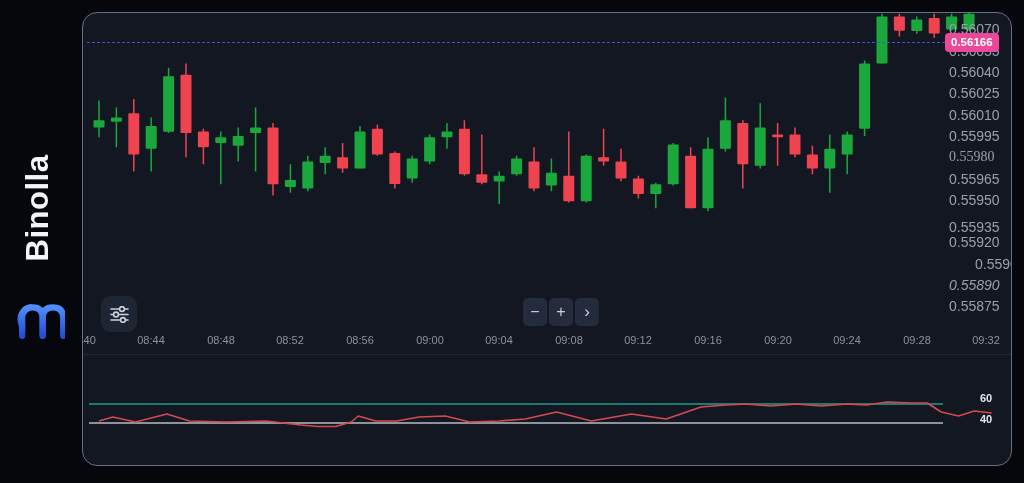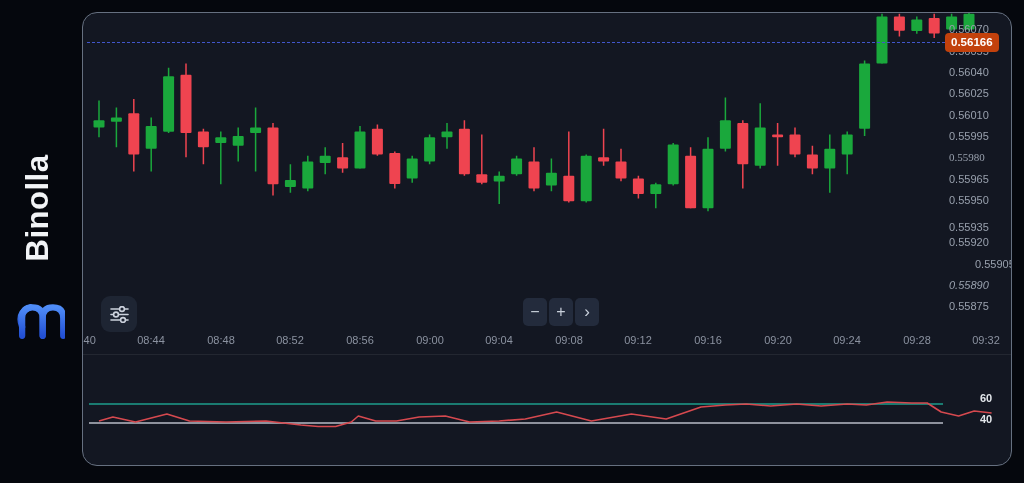--- a/index.html
+++ b/index.html
@@ -17,27 +17,27 @@
   
   .panel { position:absolute; left:82px; top:12px; width:930px; height:454px;
            background:#131722; border:1px solid #667080; border-radius:15px;
            overflow:hidden; }
   .layer { position:absolute; left:0; top:0; }
 
   
   .price-line { position:absolute; left:4px; top:29px; width:858px; height:0;
                 border-top:1px dashed #4156cc; z-index:2; }
   .price-label { position:absolute; left:862px; top:20px; height:19px; line-height:19px;
-                 padding:0 6px; background:#c2410c; color:#fff; font-size:11.5px;
+                 padding:0 6px; background:#ec4899; color:#fff; font-size:11.5px;
                  font-weight:bold; border-radius:4px; z-index:4; }
 
   
   .price-axis { position:absolute; left:866px; top:0; width:64px; height:340px; z-index:3; }
   .price-tick { position:absolute; left:0; height:14px; line-height:14px;
-                color:#98a0ad; font-size:11px; }
+                color:#98a0ad; font-size:14px; }
   .time-axis { position:absolute; left:0; top:321px; width:930px; height:16px; }
   .time-tick { position:absolute; width:44px; text-align:center; color:#8b92a0;
                font-size:11px; }
 
   
   .btn { position:absolute; height:28px; background:#232b3c; border-radius:5px;
          color:#c9d0db; display:flex; align-items:center; justify-content:center;
          cursor:pointer; }
   .settings-btn { left:18px; top:283px; width:36px; height:36px;
                   background:#1e2533; border-radius:9px; }

